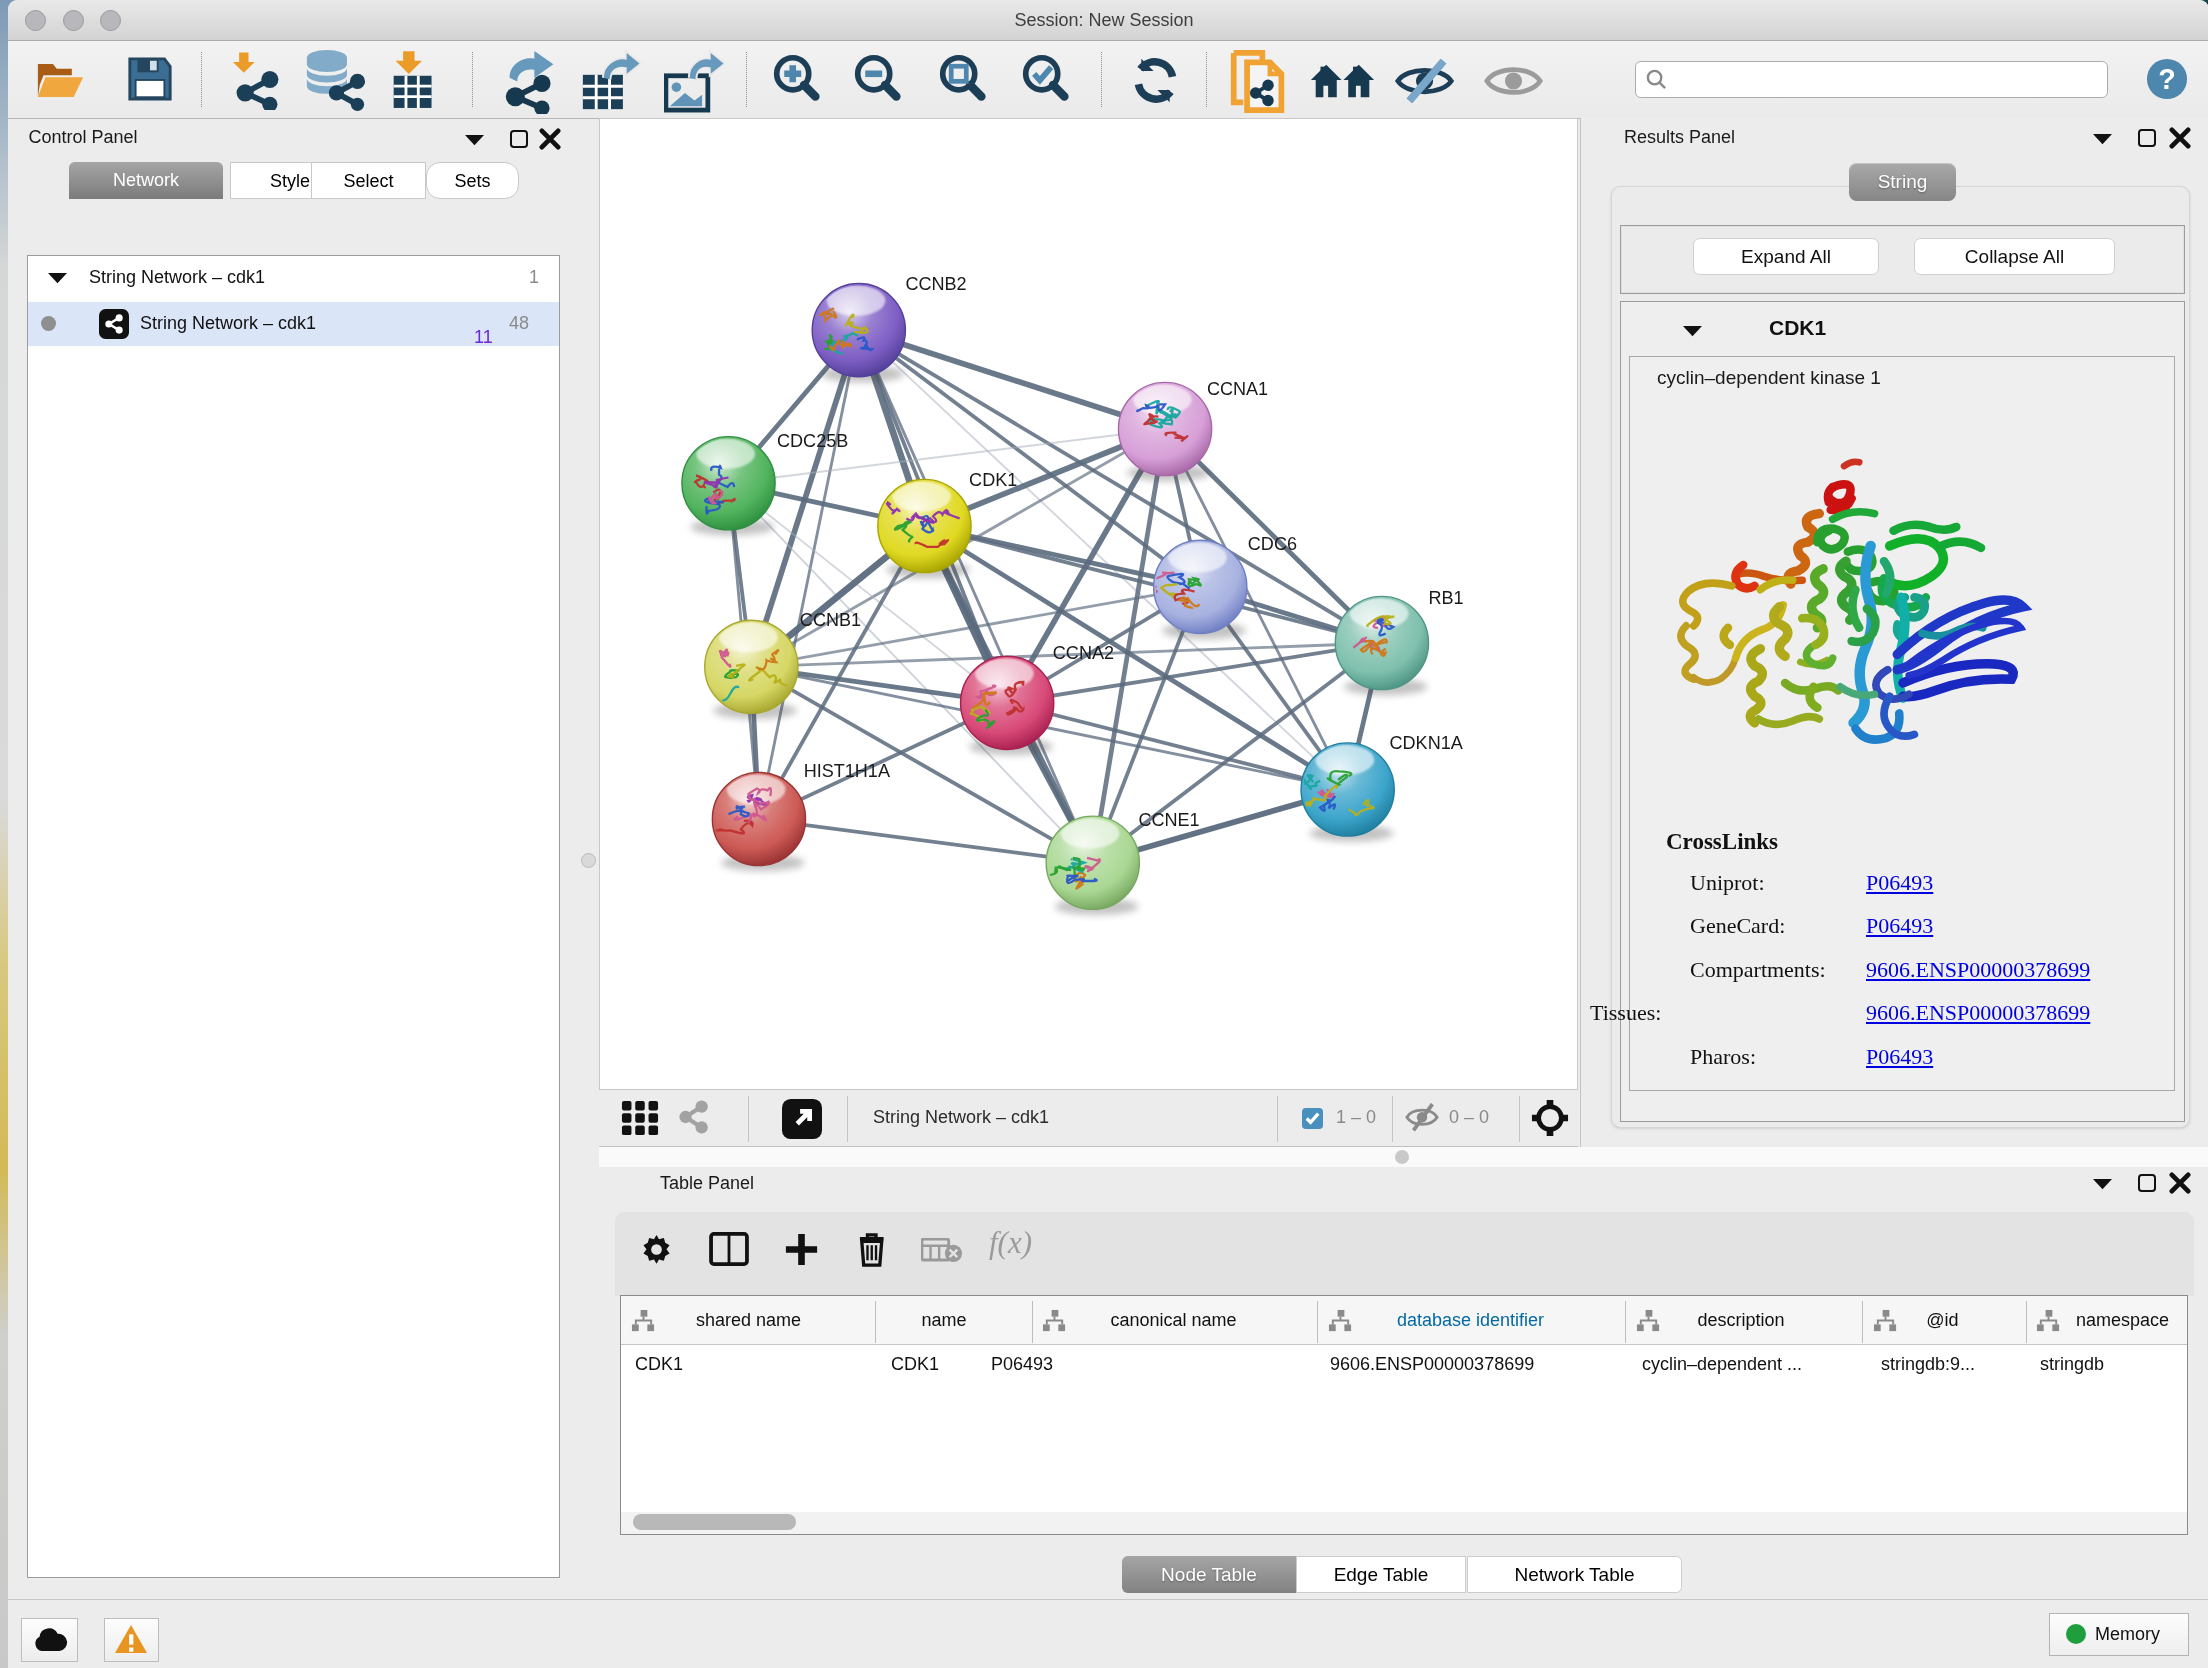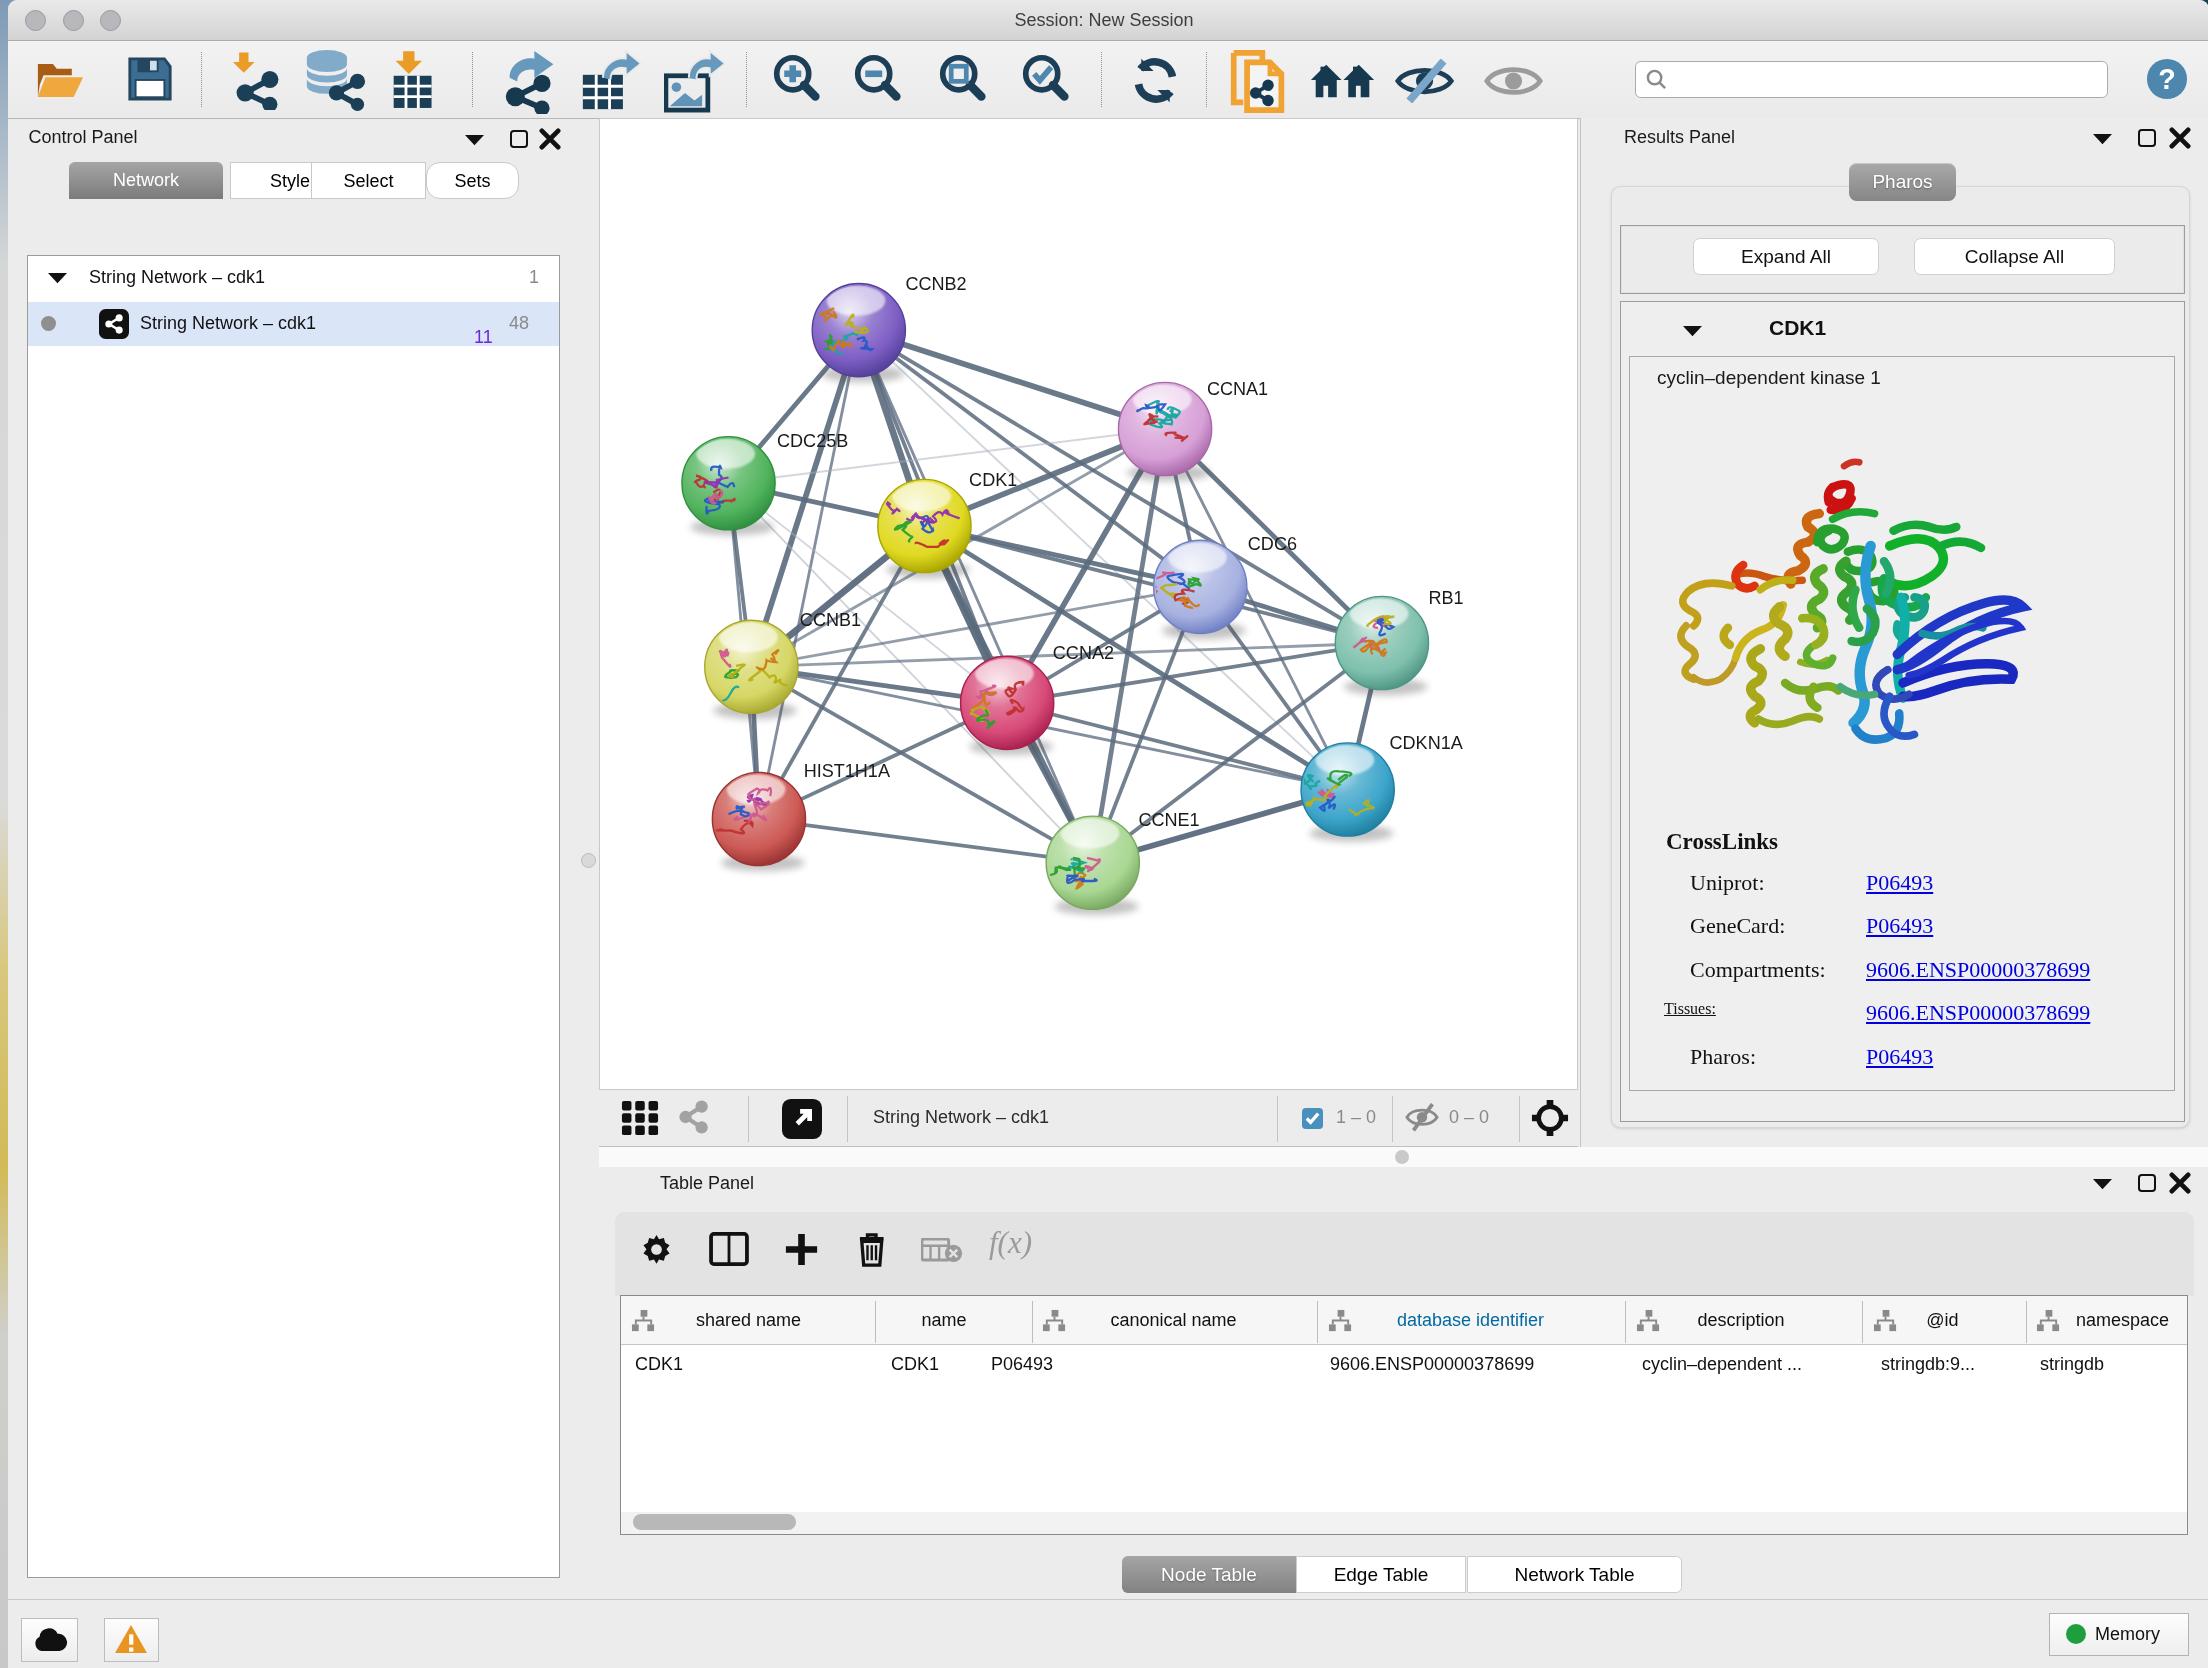--- a/index.html
+++ b/index.html
@@ -605,21 +605,21 @@
   <div class="abs" style="left:2138px;top:129px;width:18px;height:18px;border:2.9px solid #111;border-radius:3.8px;box-sizing:border-box;"></div>
   <svg class="abs" style="left:2169px;top:127px;" width="22" height="22" viewBox="0 0 23 23">
     <path d="M3 3 L20 20 M20 3 L3 20" stroke="#111" stroke-width="5" stroke-linecap="round"></path>
   </svg>
 
   <div class="abs" style="left:1611px;top:186px;width:579px;height:942px;background:#ebebeb;
        border:1px solid #d5d5d5;border-radius:9.5px;box-shadow:0 1px 2.9px rgba(0,0,0,0.12);box-sizing:border-box;"></div>
 
   <div class="abs" style="left:1849px;top:163px;width:107px;height:38px;border-radius:7.6px;
        background:linear-gradient(180deg,#a9a9a9,#868686);box-shadow:inset 0 1px 0 rgba(255,255,255,.35);
-       color:#fff;font-size:19px;text-align:center;line-height:38px;text-shadow:0 1px 1.9px rgba(0,0,0,.35);">Pharos</div>
+       color:#fff;font-size:19px;text-align:center;line-height:38px;text-shadow:0 1px 1.9px rgba(0,0,0,.35);">String</div>
 
   <div class="abs" style="left:1620px;top:225px;width:565px;height:69px;background:#ebebeb;
        border:1px solid #9c9c9c;outline:1px solid #e0e0e0;outline-offset:-2.9px;box-sizing:border-box;"></div>
   <div class="abs" style="left:1693px;top:238px;width:186px;height:37px;background:#fff;border:1px solid #cfcfcf;
        border-radius:6.7px;box-sizing:border-box;text-align:center;line-height:35px;font-size:19px;color:#111;">Expand All</div>
   <div class="abs" style="left:1914px;top:238px;width:201px;height:37px;background:#fff;border:1px solid #cfcfcf;
        border-radius:6.7px;box-sizing:border-box;text-align:center;line-height:35px;font-size:19px;color:#111;">Collapse All</div>
 
   <div class="abs" style="left:1620px;top:301px;width:565px;height:821px;background:#eeeeee;
        border:1px solid #9c9c9c;box-sizing:border-box;"></div>
@@ -691,21 +691,21 @@
     </g>
   </svg>
 
   <div class="abs" style="left:1666px;top:829px;font-family:'Liberation Serif',serif;font-size:23px;font-weight:bold;color:#111;">CrossLinks</div>
   <div class="abs" style="left:1690px;top:870px;font-family:'Liberation Serif',serif;font-size:22px;color:#111;">Uniprot:</div>
   <div class="abs" style="left:1866px;top:870px;font-family:'Liberation Serif',serif;font-size:22px;color:#0000e0;text-decoration:underline;">P06493</div>
   <div class="abs" style="left:1690px;top:913px;font-family:'Liberation Serif',serif;font-size:22px;color:#111;">GeneCard:</div>
   <div class="abs" style="left:1866px;top:913px;font-family:'Liberation Serif',serif;font-size:22px;color:#0000e0;text-decoration:underline;">P06493</div>
   <div class="abs" style="left:1690px;top:957px;font-family:'Liberation Serif',serif;font-size:22px;color:#111;">Compartments:</div>
   <div class="abs" style="left:1866px;top:957px;font-family:'Liberation Serif',serif;font-size:22px;color:#0000e0;text-decoration:underline;">9606.ENSP00000378699</div>
-  <div class="abs" style="left:1664px;top:1000px;font-family:'Liberation Serif',serif;font-size:16px;color:#111;text-decoration:underline;">Tissues:</div>
+  <div class="abs" style="left:1590px;top:1000px;font-family:'Liberation Serif',serif;font-size:22px;color:#111;">Tissues:</div>
   <div class="abs" style="left:1866px;top:1000px;font-family:'Liberation Serif',serif;font-size:22px;color:#0000e0;text-decoration:underline;">9606.ENSP00000378699</div>
   <div class="abs" style="left:1690px;top:1044px;font-family:'Liberation Serif',serif;font-size:22px;color:#111;">Pharos:</div>
   <div class="abs" style="left:1866px;top:1044px;font-family:'Liberation Serif',serif;font-size:22px;color:#0000e0;text-decoration:underline;">P06493</div>
   <div id="tablepanel"></div>
   <div class="abs" style="left:625px;top:1173px;font-size:18px;color:#1a1a1a;margin-left:35px;">Table Panel</div>
   <svg class="abs" style="left:2092px;top:1177px;" width="21" height="13.3" viewBox="0 0 22 14">
     <path d="M1 2 h20 l-10 11 z" fill="#111"></path>
   </svg>
   <div class="abs" style="left:2138px;top:1174px;width:18px;height:18px;border:2.9px solid #111;border-radius:3.8px;box-sizing:border-box;"></div>
   <svg class="abs" style="left:2169px;top:1172px;" width="22" height="22" viewBox="0 0 23 23">

